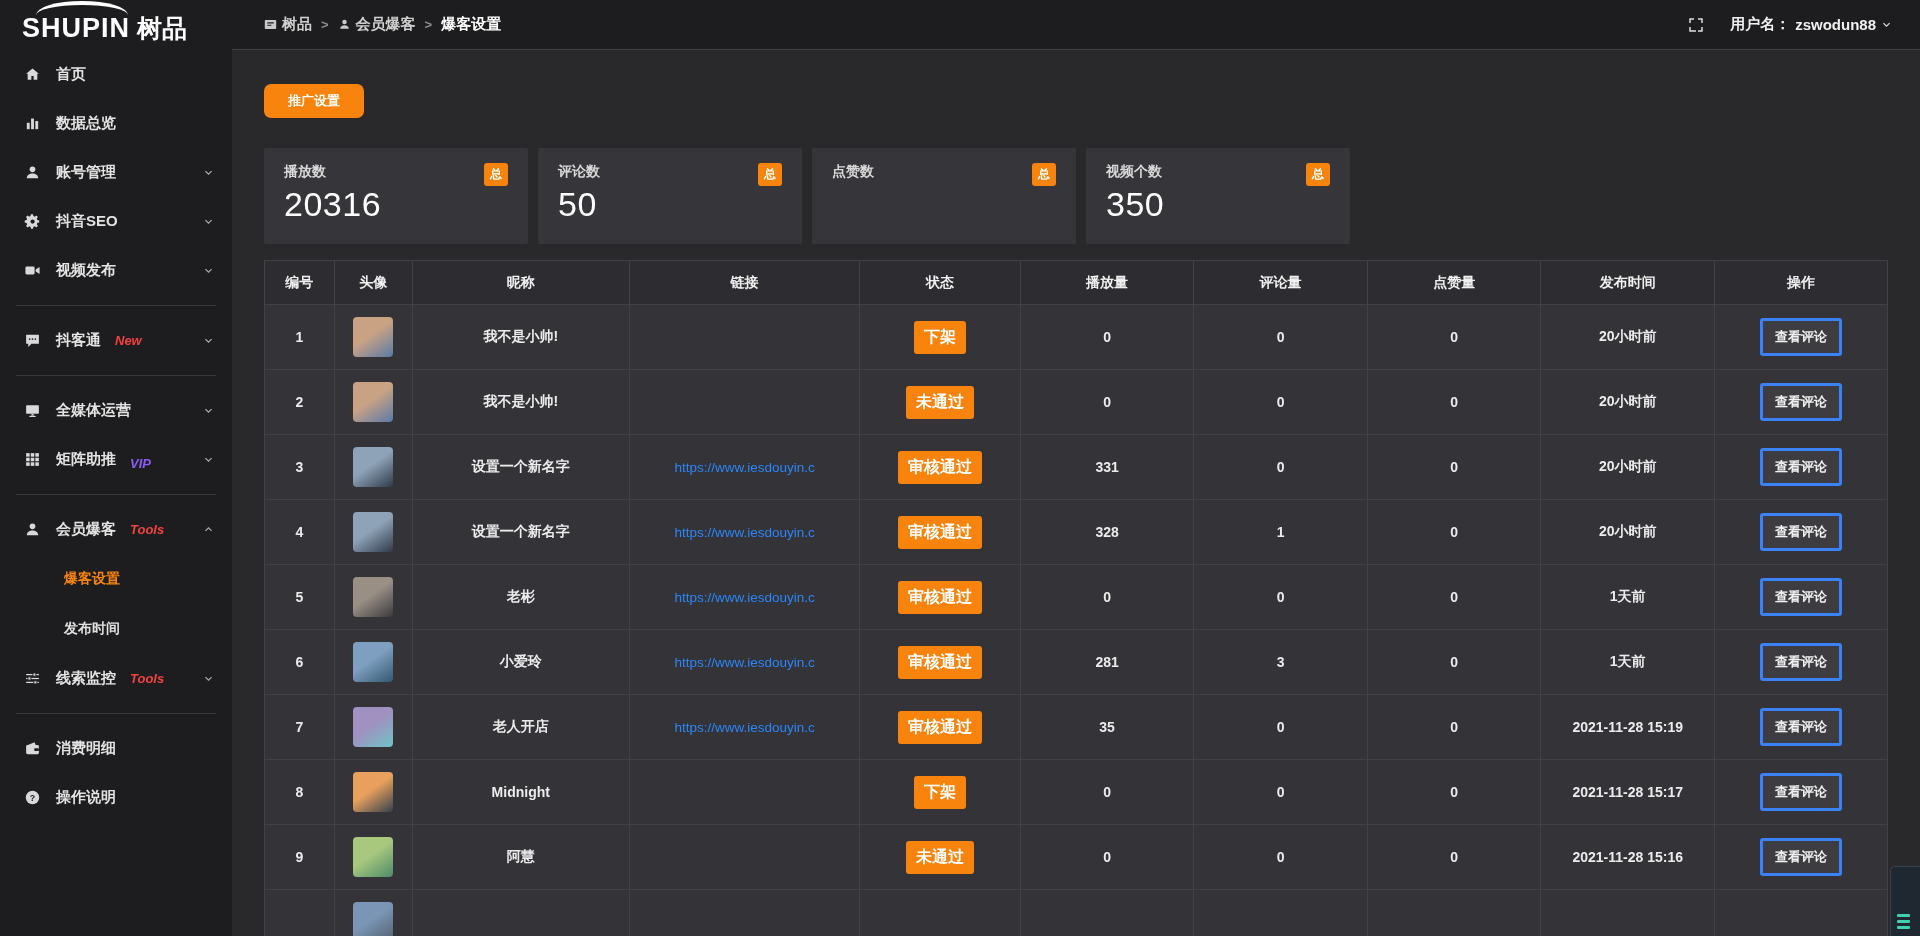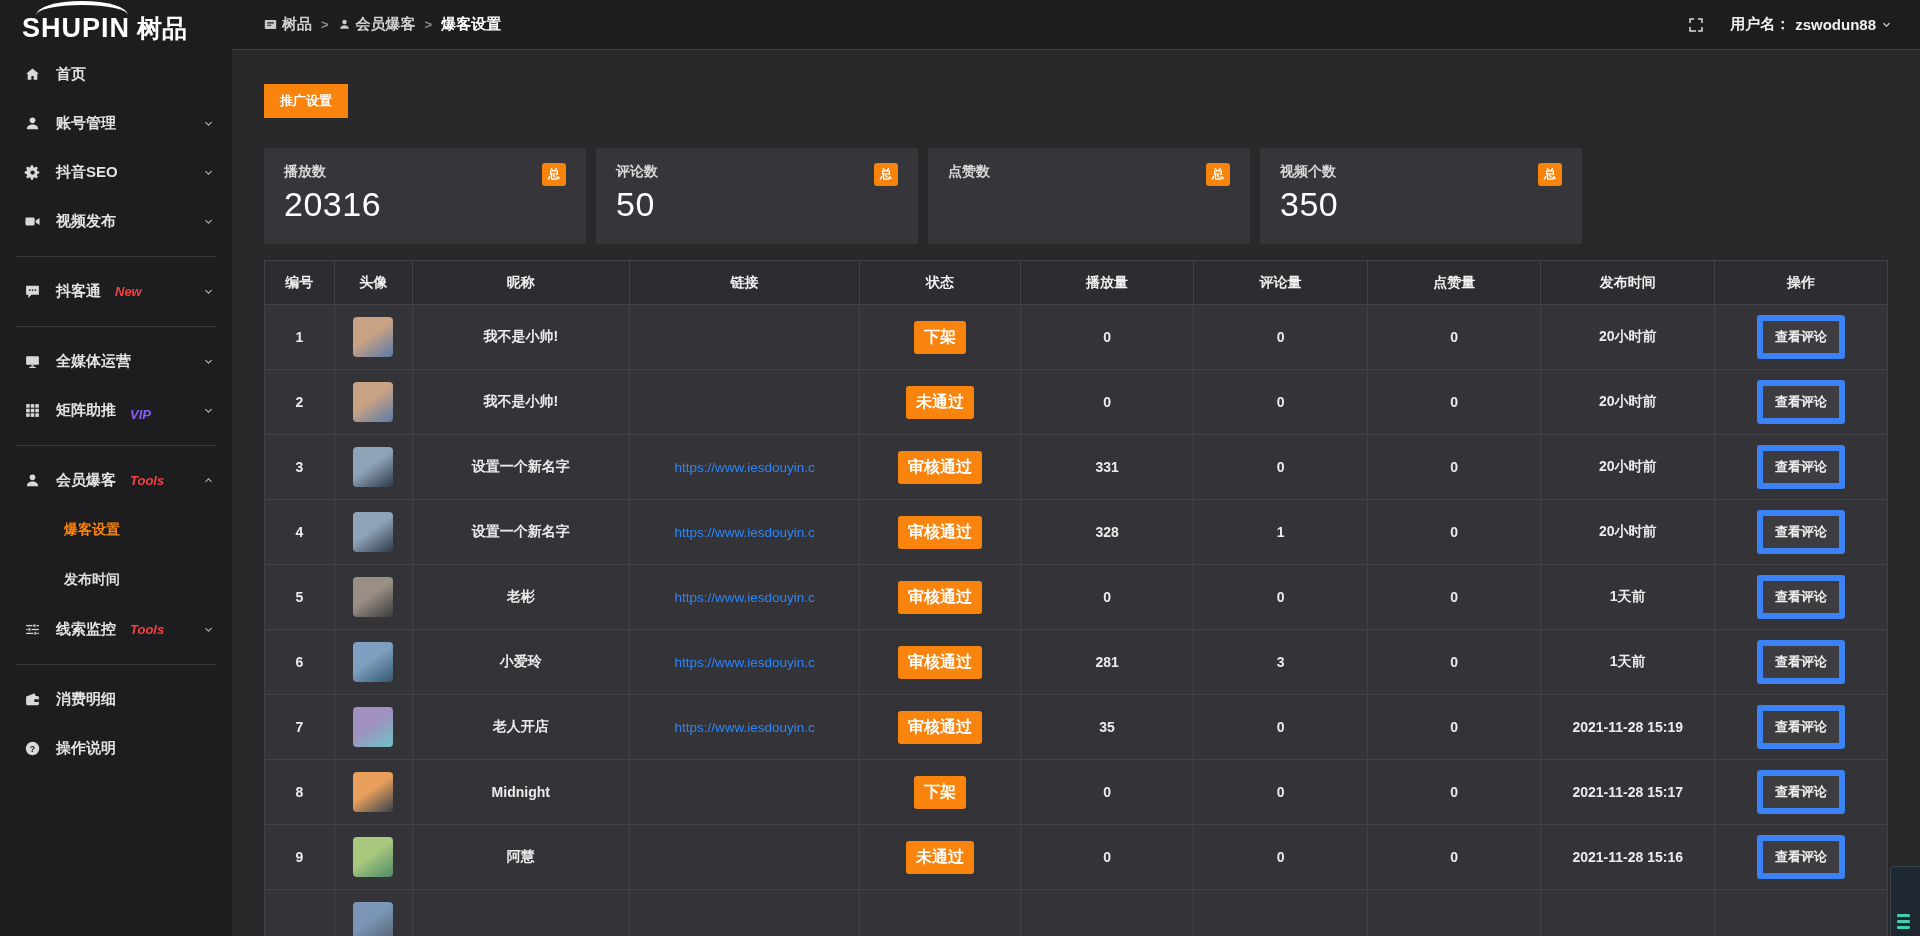--- a/index.html
+++ b/index.html
@@ -32,25 +32,25 @@
     display:flex; align-items:center; padding:0 28px 0 32px; }
   .crumbs { display:flex; align-items:center; gap:9px; }
   .crumb { display:flex; align-items:center; gap:5px; color:#cfcfcf; font-size:15px; font-weight:700; cursor:pointer; }
   .crumb.current { color:#ffffff; cursor:default; }
   .crumb-sep { color:#8d8d8d; font-size:13px; font-weight:700; }
   .topbar-right { margin-left:auto; display:flex; align-items:center; gap:26px; }
   .fs-btn { display:flex; cursor:pointer; }
   .user-box { display:flex; align-items:center; gap:5px; color:#f0f0f0; font-size:15px; font-weight:700; cursor:pointer; }
 
   .content { flex:1; padding:0 32px; overflow:hidden; }
-  .promo-btn { margin-top:34px; background:#f8830d; color:#fff; border:none; border-radius:0;
-    font-size:13px; font-weight:700; padding:8px 16px; cursor:pointer; font-family:inherit; }
+  .promo-btn { margin-top:34px; background:#f8830d; color:#fff; border:none; border-radius:7px;
+    font-size:13px; font-weight:700; padding:8px 24px; cursor:pointer; font-family:inherit; }
 
   .stats { display:flex; gap:10px; margin-top:30px; }
-  .stat-card { width:322px; height:96px; background:#36363a; border-radius:2px; position:relative; padding:15px 20px; }
+  .stat-card { width:264px; height:96px; background:#36363a; border-radius:2px; position:relative; padding:15px 20px; }
   .stat-label { color:#d8d8d8; font-size:14px; font-weight:700; }
   .stat-value { color:#ffffff; font-size:34px; font-weight:500; margin-top:4px; letter-spacing:0.5px; }
   .stat-badge { position:absolute; top:15px; right:20px; background:#f8830d; color:#fff;
     font-size:12px; font-weight:700; padding:3px 6px; border-radius:3px; }
 
   .table { margin-top:16px; border:1px solid #414147; }
   .thead { display:flex; background:#2c2c31; height:43px; }
   .th { display:flex; align-items:center; justify-content:center; color:#f0f0f0; font-size:14px;
     font-weight:700; border-right:1px solid #414147; }
   .th:last-child { border-right:none; }
@@ -58,21 +58,21 @@
   .td { display:flex; align-items:center; justify-content:center; color:#ececec; font-size:14px;
     font-weight:700; border-right:1px solid #414147; overflow:hidden; padding:0 6px; }
   .td:last-child { border-right:none; }
   .c0{width:4.3%}.c1{width:4.8%}.c2{width:13.4%}.c3{width:14.2%}.c4{width:9.9%}
   .c5{width:10.7%}.c6{width:10.7%}.c7{width:10.7%}.c8{width:10.7%}.c9{width:10.6%}
   .avatar { width:40px; height:40px; border-radius:4px; }
   .link-text { color:#2c86f8; font-size:13.5px; font-weight:400; white-space:nowrap; overflow:hidden; max-width:100%; cursor:pointer; }
   .status-btn { background:#f8830d; color:#fff; font-size:16px; font-weight:700; border:none;
     border-radius:3px; padding:6px 10px; cursor:pointer; font-family:inherit; white-space:nowrap; }
   .action-btn { background:#3c3c41; color:#f0f0f0; font-size:13px; font-weight:700;
-    border:6px solid #3b82f6; border-radius:3px; padding:7px 12px; cursor:pointer; font-family:inherit; white-space:nowrap; }
+    border:3px solid #3b82f6; border-radius:3px; padding:7px 12px; cursor:pointer; font-family:inherit; white-space:nowrap; }
 
   .float-widget { position:absolute; right:0; bottom:0; width:30px; height:70px; background:#1f2730;
     border:1px solid #35444e; border-right:none; border-bottom:none; border-radius:5px 0 0 0;
     display:flex; flex-direction:column; justify-content:flex-end; padding:0 0 7px 6px; gap:3px; cursor:pointer; }
   .fw-bar { width:13px; height:3px; background:#3fd0b0; border-radius:1px; }
 </style>
 </head>
 <body>
 
 <div class="app">
@@ -84,20 +84,30 @@
       <span class="logo-cn">树品</span>
     </div>
     <nav class="nav">
         <div class="nav-item">
           <span class="nav-icon">
             <svg viewBox="0 0 24 24" width="17" height="17">
               <path d="M12 3.5 3 11h2.2v8.5h5.2V14h3.2v5.5h5.2V11H21z" fill="#d9d9d9"></path>
             </svg>
           </span>
           <span class="nav-label">首页</span>
+        </div>
+        <div class="nav-item">
+          <span class="nav-icon">
+            <svg viewBox="0 0 24 24" width="17" height="17">
+              <rect x="4" y="11" width="4" height="9" fill="#d9d9d9"></rect>
+              <rect x="10" y="5" width="4" height="15" fill="#d9d9d9"></rect>
+              <rect x="16" y="8.5" width="4" height="11.5" fill="#d9d9d9"></rect>
+            </svg>
+          </span>
+          <span class="nav-label">数据总览</span>
         </div>
         <div class="nav-item">
           <span class="nav-icon">
             <svg viewBox="0 0 24 24" width="17" height="17">
               <circle cx="12" cy="7.5" r="4" fill="#d9d9d9"></circle>
               <path d="M4 20c0-4.2 3.6-6.5 8-6.5s8 2.3 8 6.5z" fill="#d9d9d9"></path>
             </svg>
           </span>
           <span class="nav-label">账号管理</span>
           <span class="nav-chevron">

